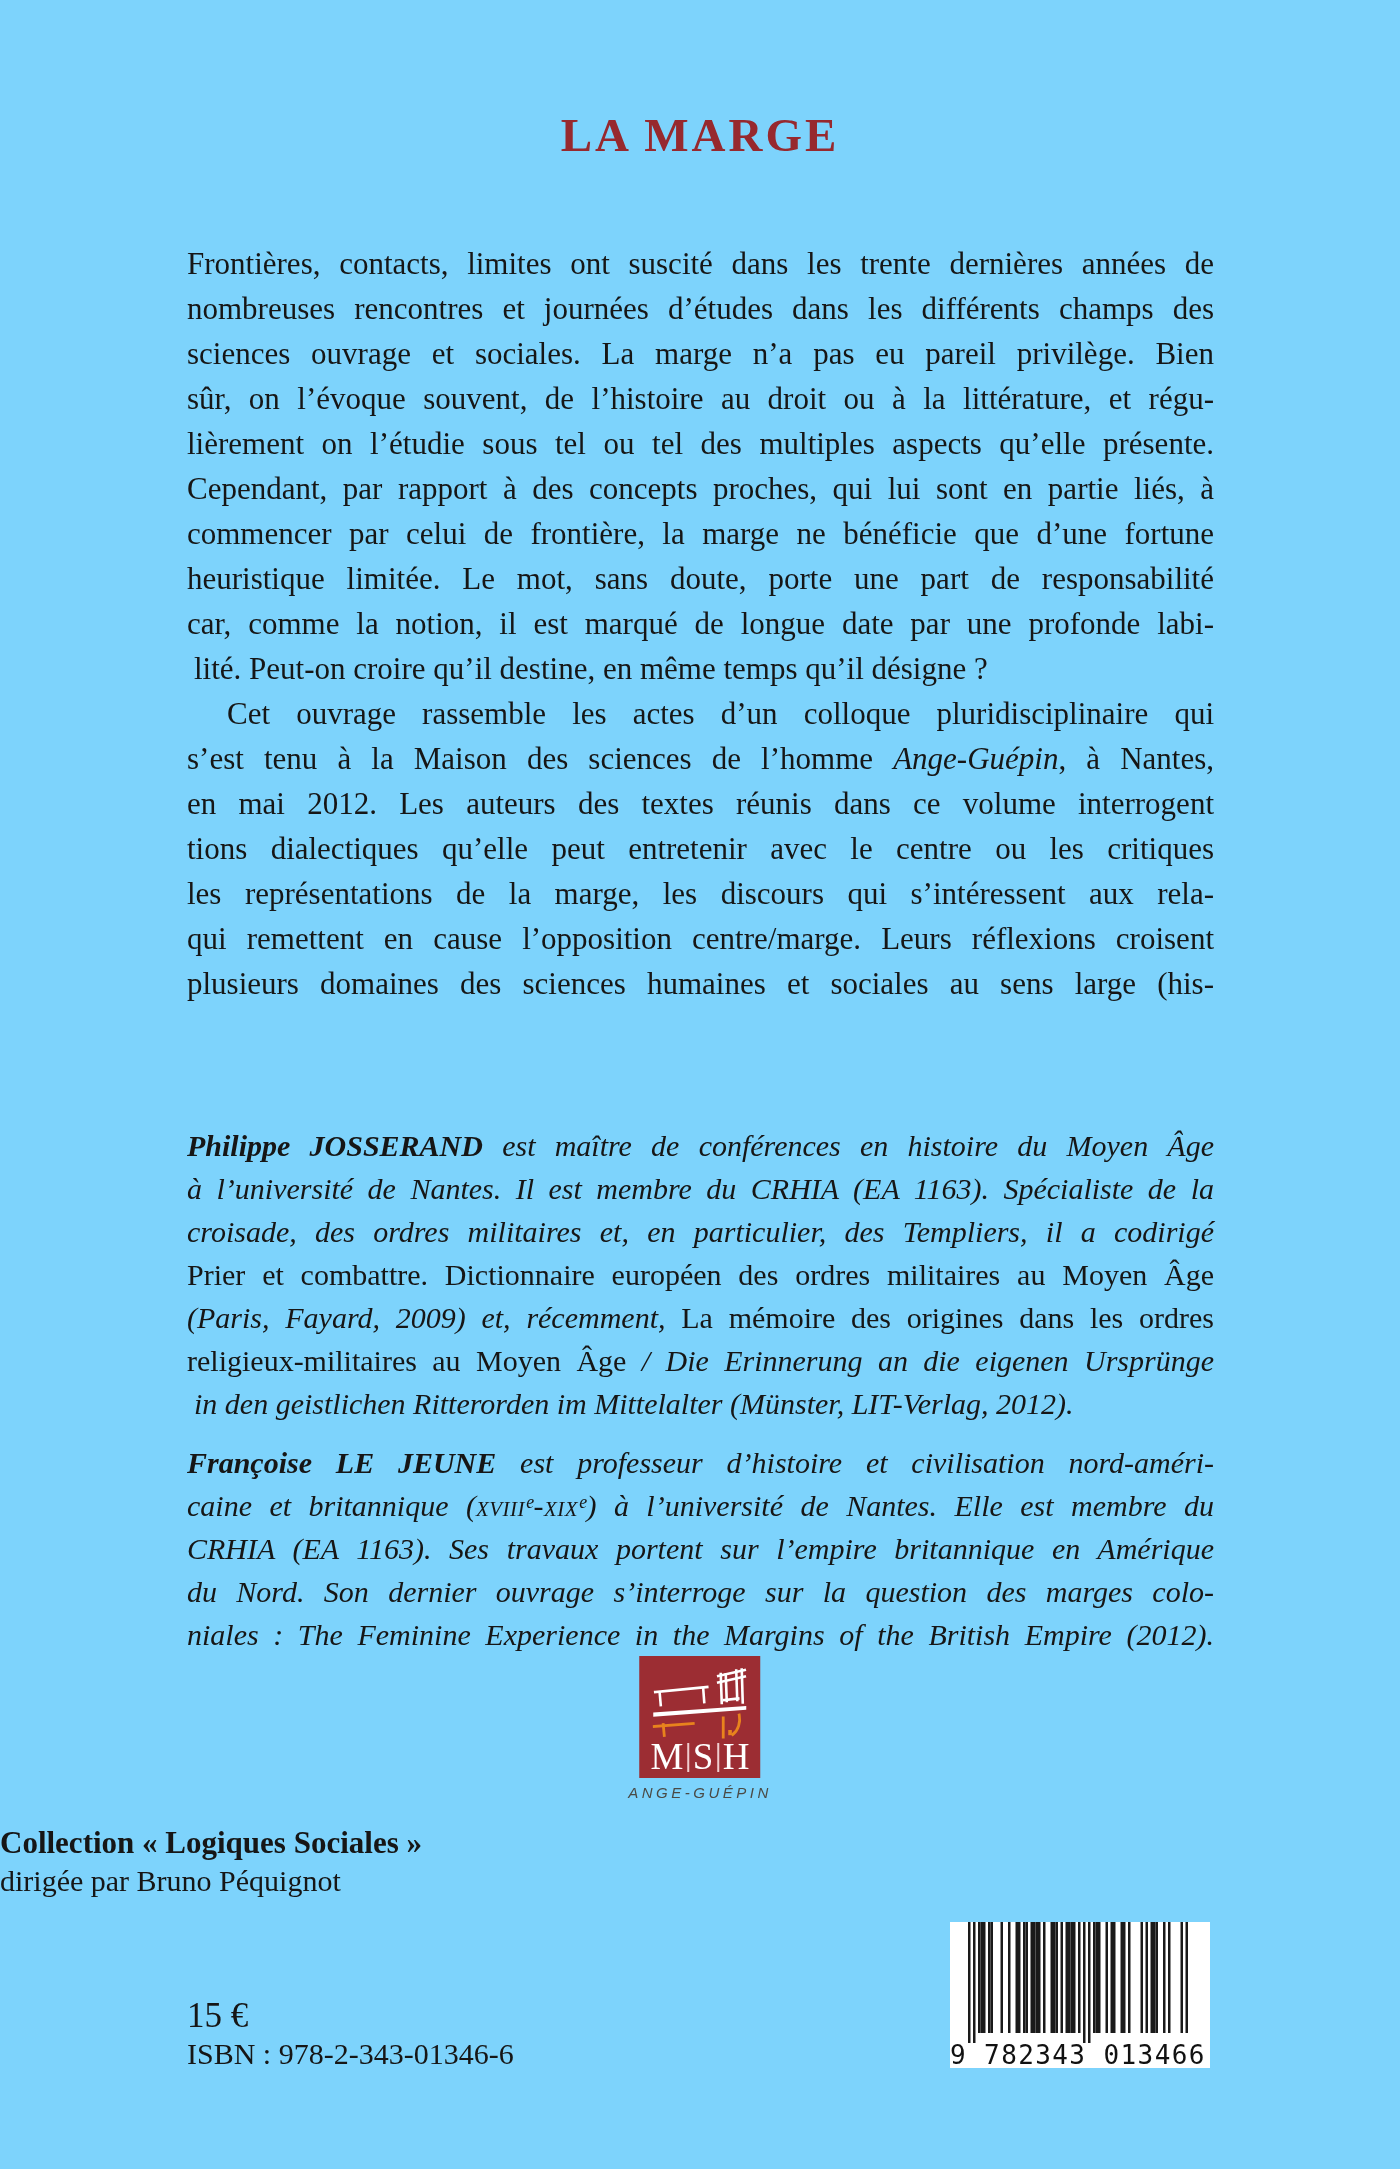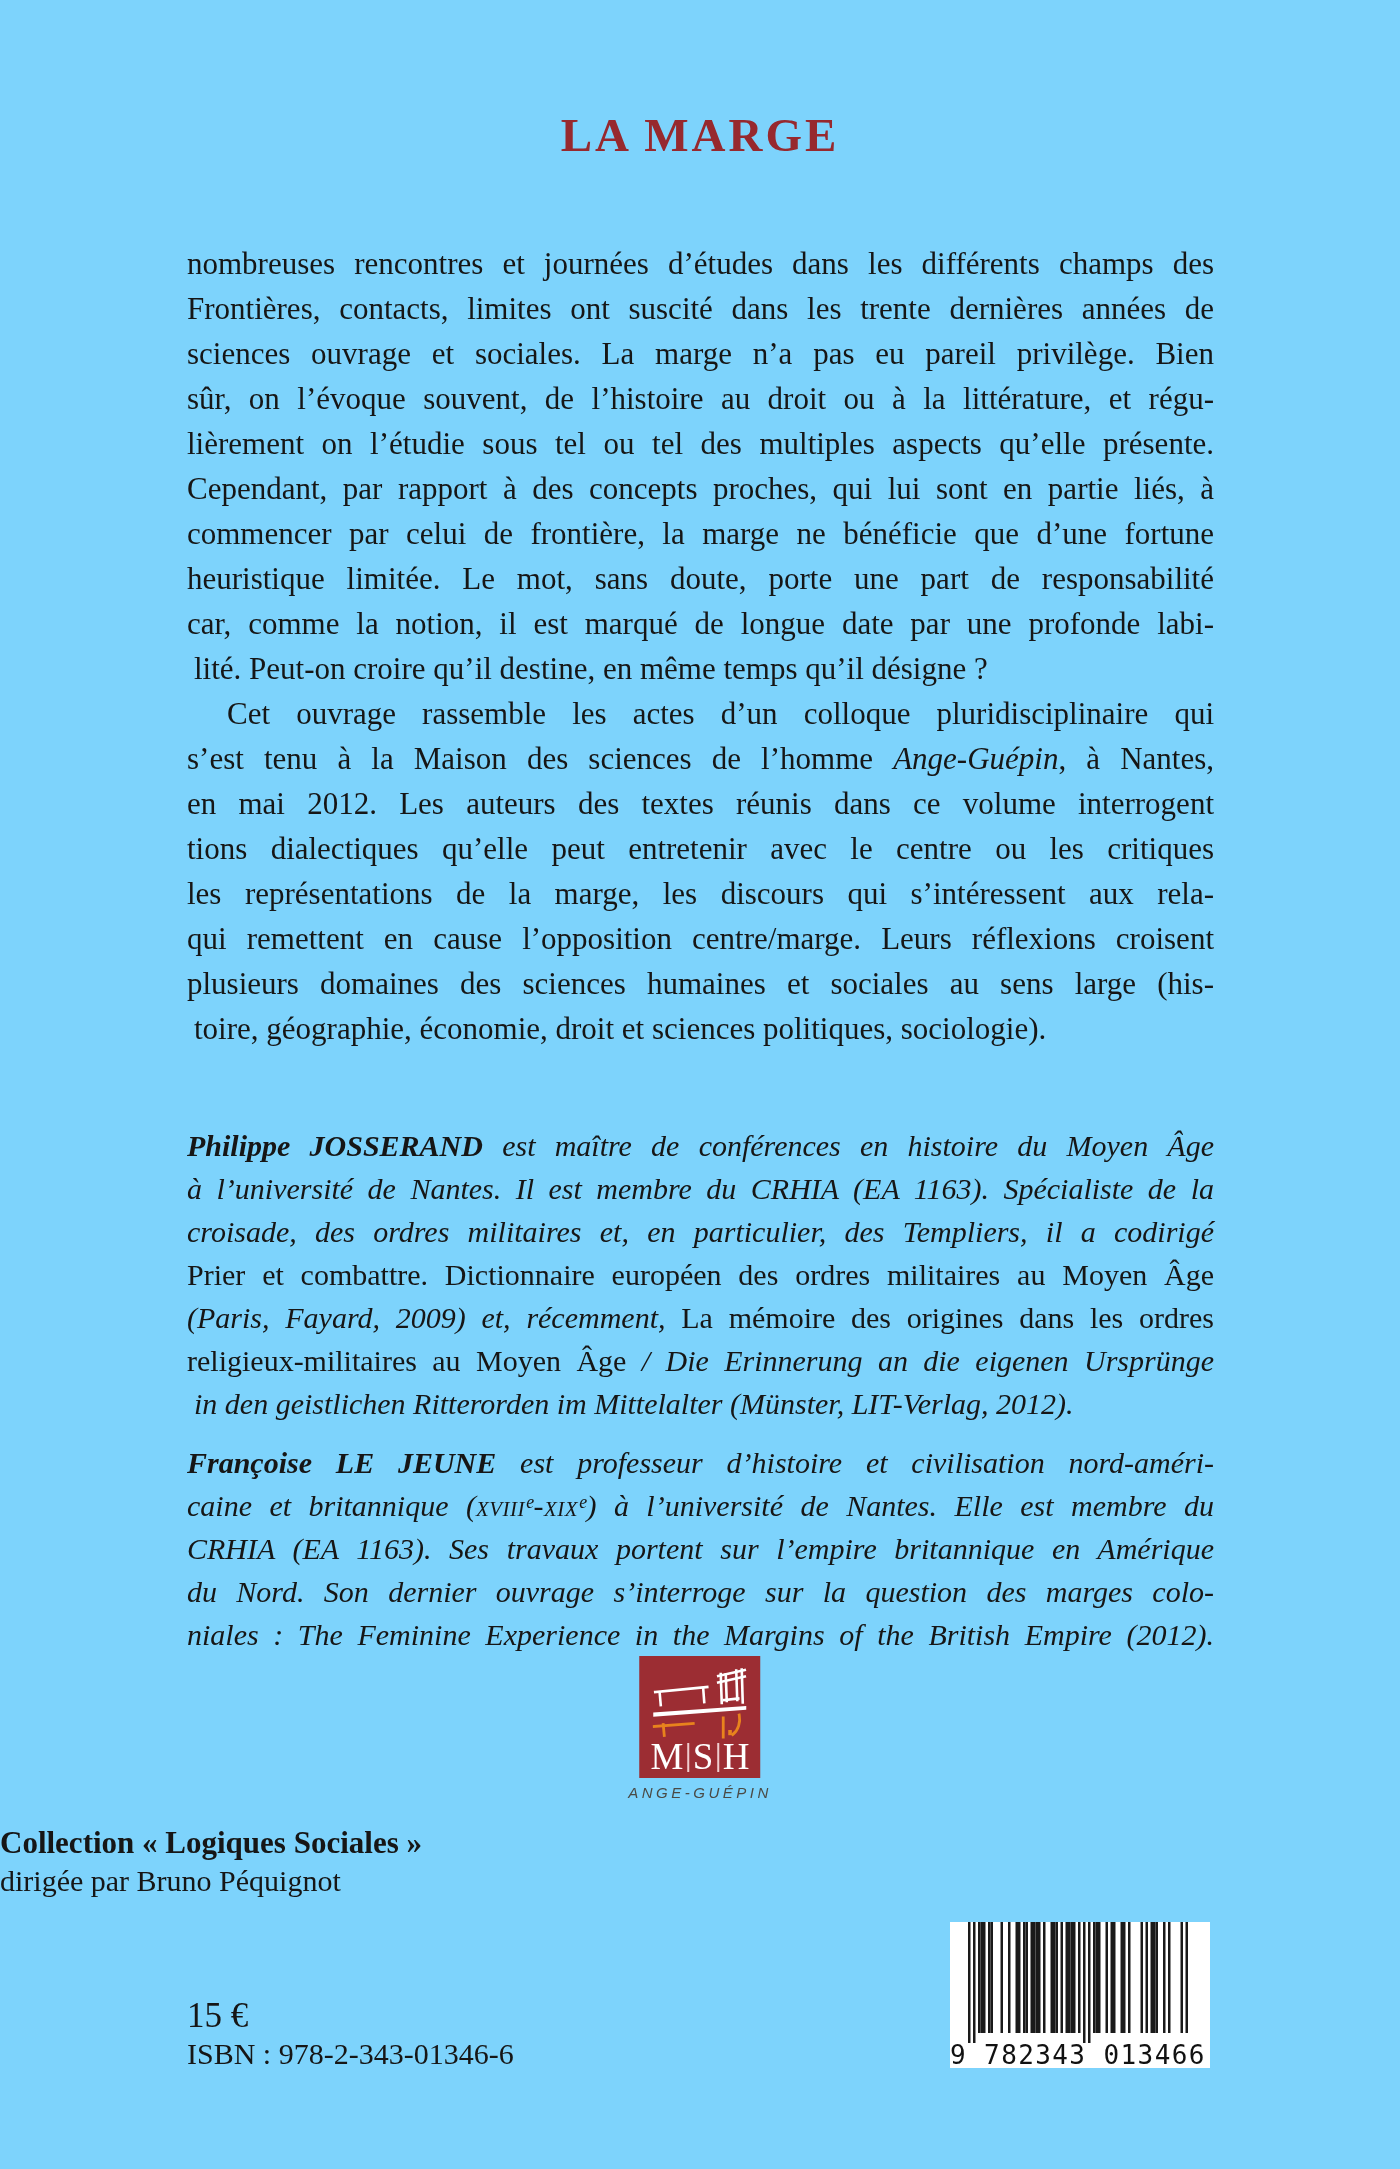--- a/index.html
+++ b/index.html
@@ -65,38 +65,37 @@
   }
 </style>
 </head>
 <body>
 
 <div class="page">
 
   <h1 class="book-title">LA MARGE</h1>
 
   <div class="blk synopsis">
+      <div class="tline"><span>Frontières, contacts, limites ont suscité dans les trente dernières années de</span></div>
       <div class="tline"><span>nombreuses rencontres et journées d’études dans les différents champs des</span></div>
-      <div class="tline"><span>Frontières, contacts, limites ont suscité dans les trente dernières années de</span></div>
       <div class="tline"><span>sciences ouvrage et sociales. La marge n’a pas eu pareil privilège. Bien</span></div>
       <div class="tline"><span>sûr, on l’évoque souvent, de l’histoire au droit ou à la littérature, et régu-</span></div>
       <div class="tline"><span>lièrement on l’étudie sous tel ou tel des multiples aspects qu’elle présente.</span></div>
       <div class="tline"><span>Cependant, par rapport à des concepts proches, qui lui sont en partie liés, à</span></div>
       <div class="tline"><span>commencer par celui de frontière, la marge ne bénéficie que d’une fortune</span></div>
       <div class="tline"><span>heuristique limitée. Le mot, sans doute, porte une part de responsabilité</span></div>
       <div class="tline"><span>car, comme la notion, il est marqué de longue date par une profonde labi-</span></div>
       <div class="tline nj"><span>lité. Peut-on croire qu’il destine, en même temps qu’il désigne ?</span></div>
       <div class="tline ind"><span>Cet ouvrage rassemble les actes d’un colloque pluridisciplinaire qui</span></div>
       <div class="tline"><span>s’est tenu à la Maison des sciences de l’homme </span><span class="s-i">Ange-Guépin</span><span>, à Nantes,</span></div>
       <div class="tline"><span>en mai 2012. Les auteurs des textes réunis dans ce volume interrogent</span></div>
       <div class="tline"><span>tions dialectiques qu’elle peut entretenir avec le centre ou les critiques</span></div>
       <div class="tline"><span>les représentations de la marge, les discours qui s’intéressent aux rela-</span></div>
       <div class="tline"><span>qui remettent en cause l’opposition centre/marge. Leurs réflexions croisent</span></div>
       <div class="tline"><span>plusieurs domaines des sciences humaines et sociales au sens large (his-</span></div>
-      <div class="tline nj"><span>toire, géographie, économie, droit et sciences politiques, sociologie).</span></div>
     </div>
 
   <div class="blk bio bio1">
       <div class="tline"><span class="s-bi">Philippe JOSSERAND</span><span> est maître de conférences en histoire du Moyen Âge</span></div>
       <div class="tline"><span>à l’université de Nantes. Il est membre du CRHIA (EA 1163). Spécialiste de la</span></div>
       <div class="tline"><span>croisade, des ordres militaires et, en particulier, des Templiers, il a codirigé</span></div>
       <div class="tline"><span class="s-r">Prier et combattre. Dictionnaire européen des ordres militaires au Moyen Âge</span></div>
       <div class="tline"><span>(Paris, Fayard, 2009) et, récemment, </span><span class="s-r">La mémoire des origines dans les ordres</span></div>
       <div class="tline"><span class="s-r">religieux-militaires au Moyen Âge </span><span>/ Die Erinnerung an die eigenen Ursprünge</span></div>
       <div class="tline nj"><span>in den geistlichen Ritterorden im Mittelalter (Münster, LIT-Verlag, 2012).</span></div>

